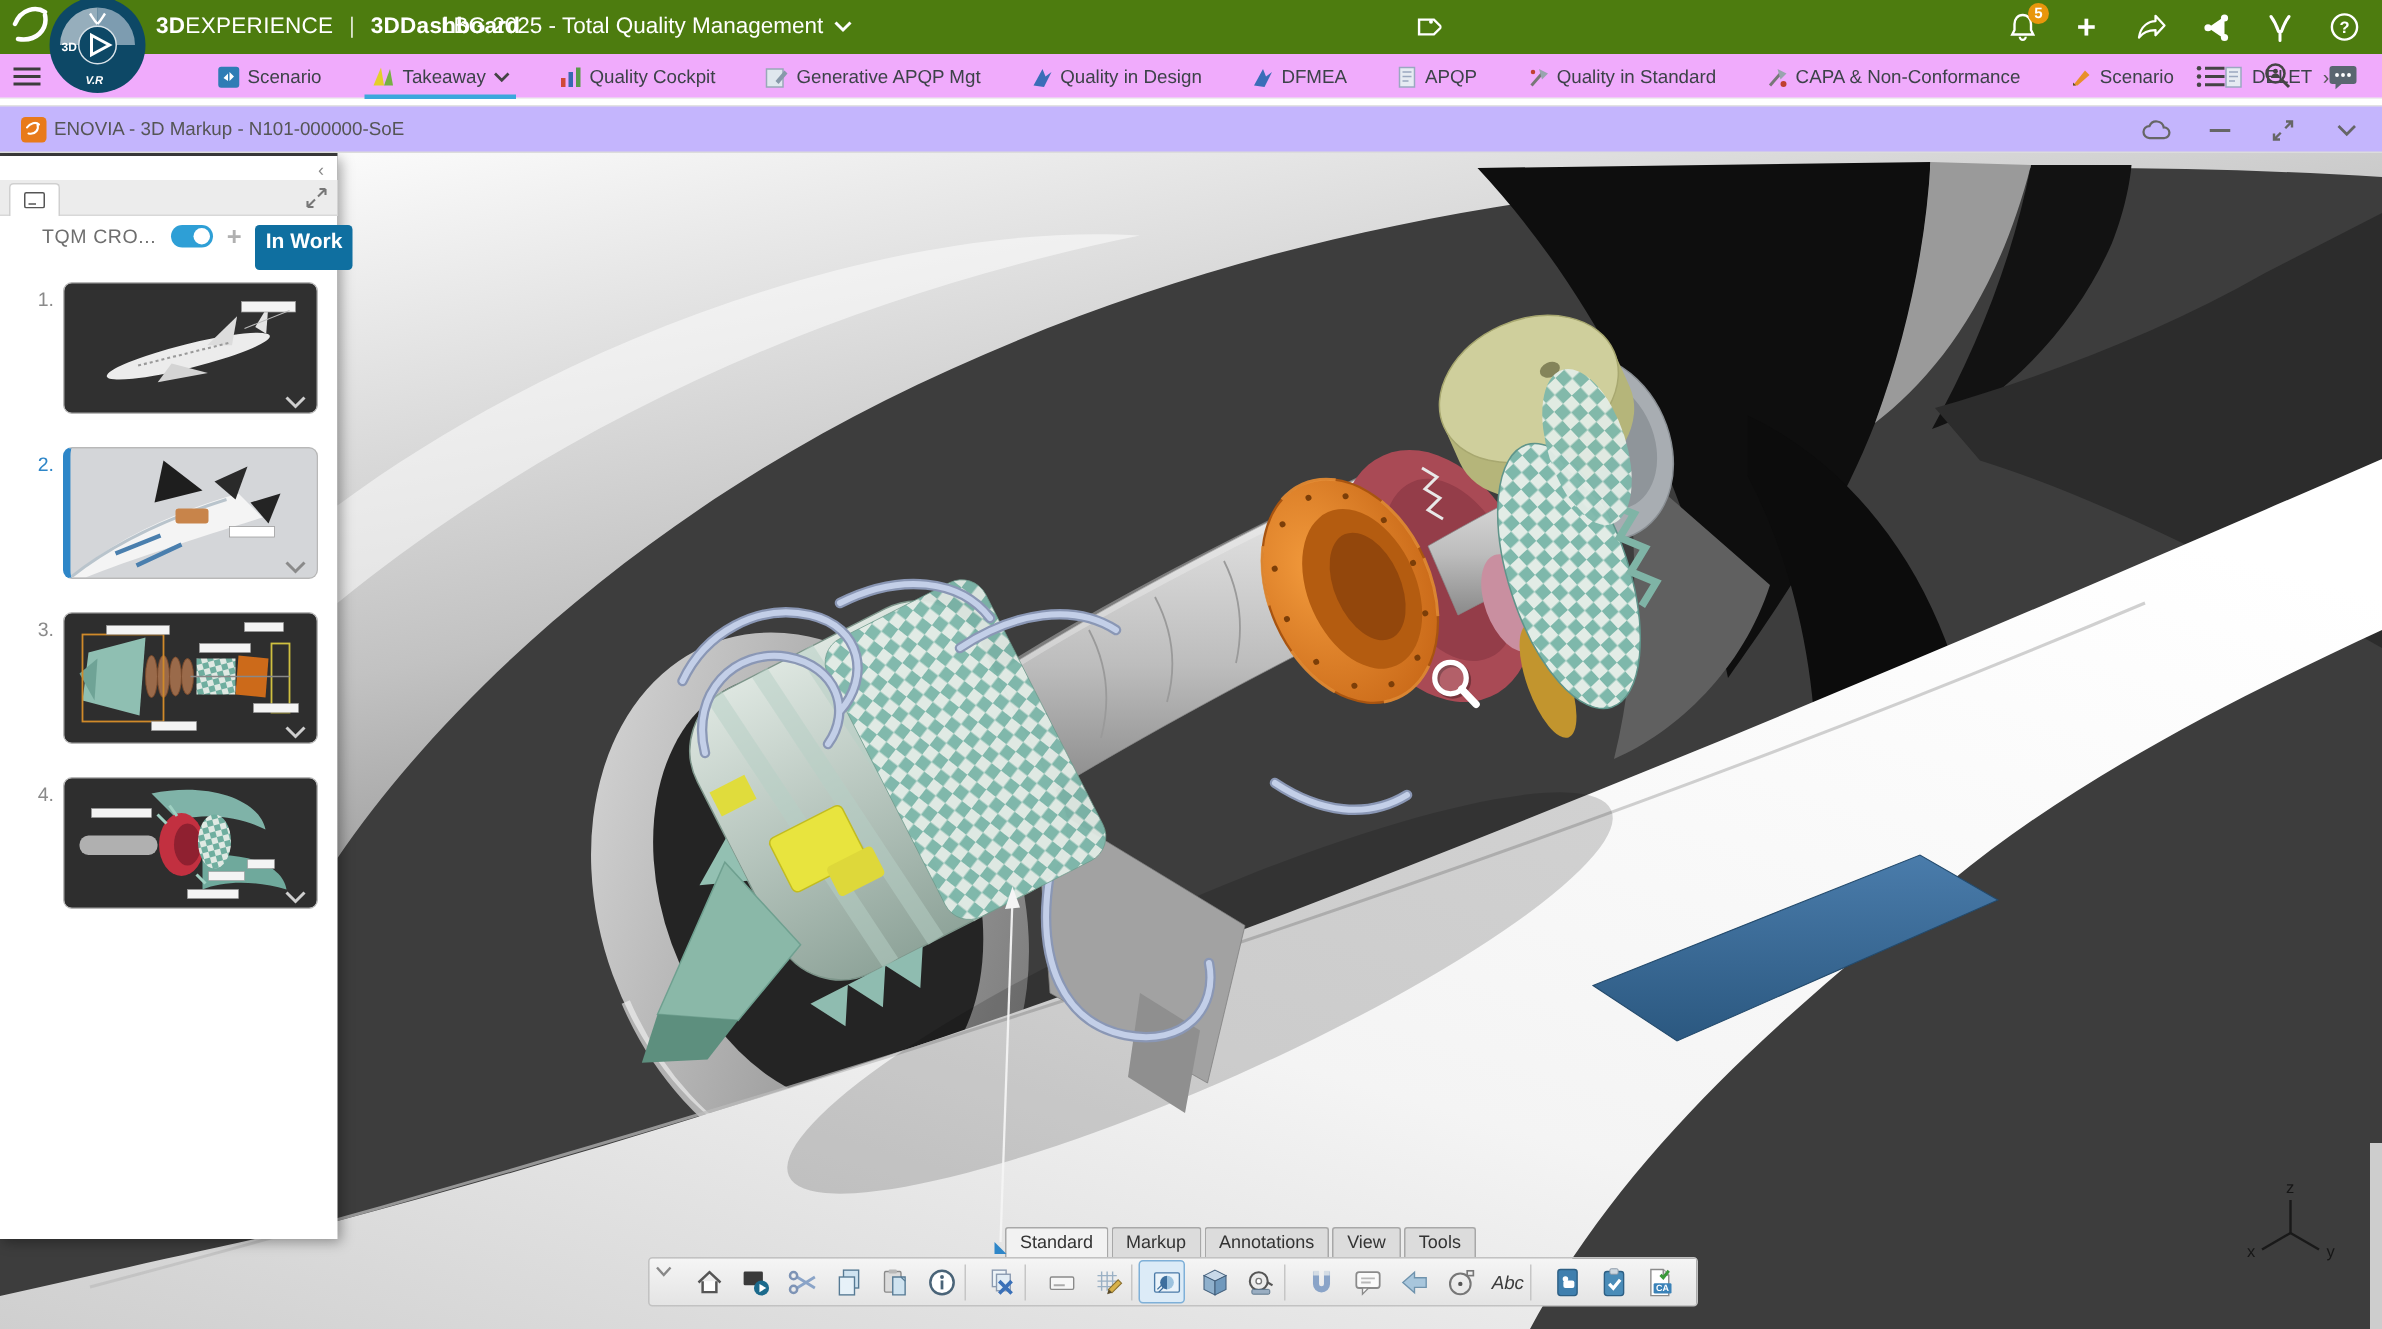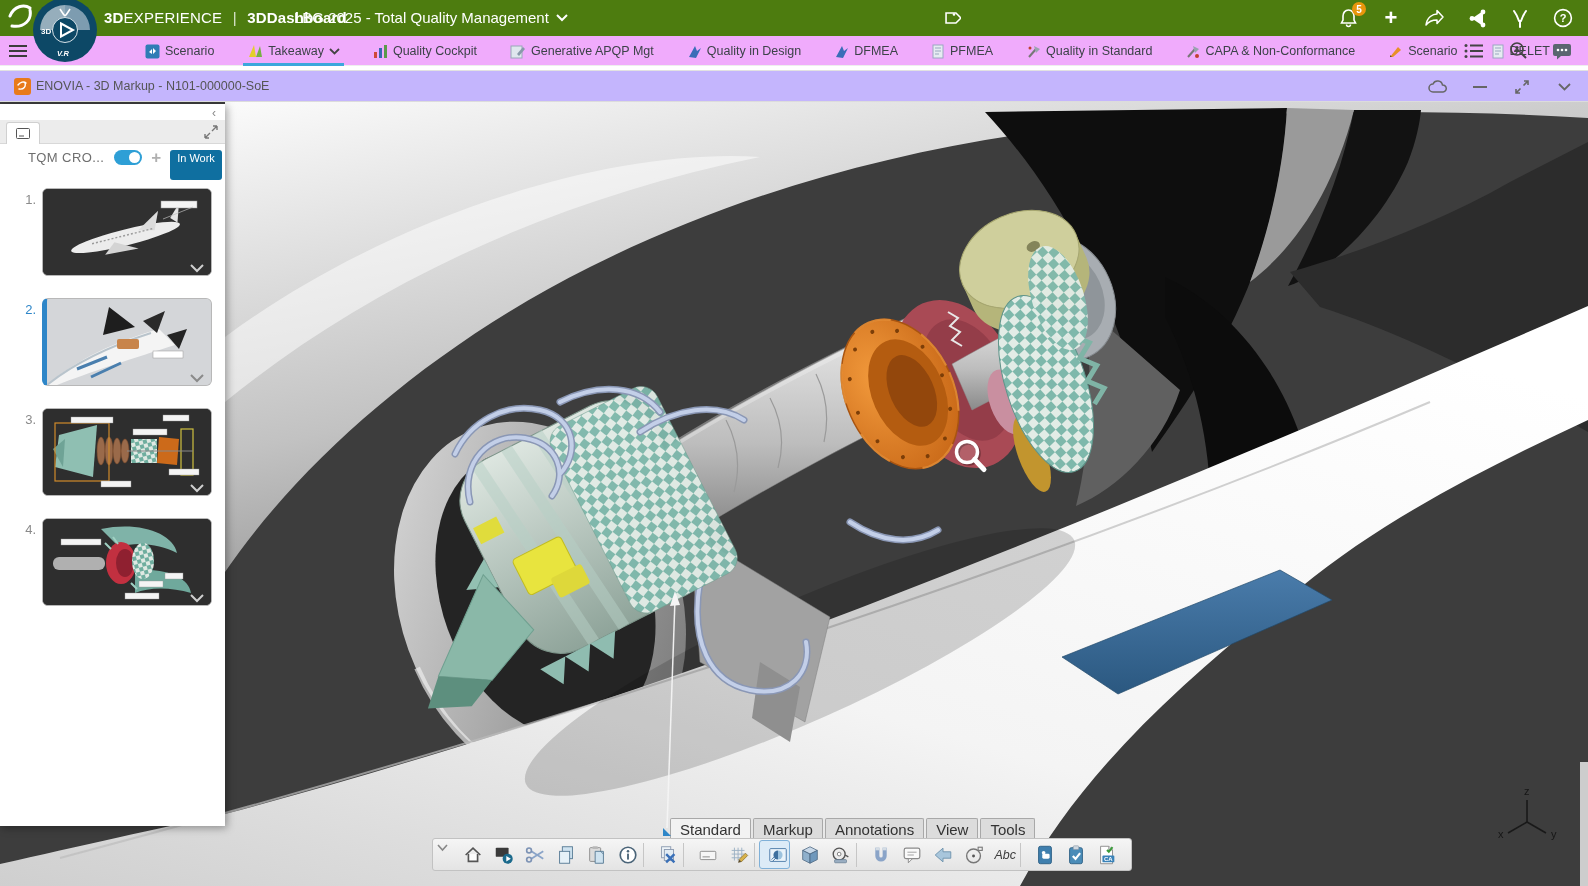--- a/index.html
+++ b/index.html
@@ -47,33 +47,33 @@
   .panel{position:absolute;left:0;top:104px;width:225px;height:722px;background:#fff;z-index:10;box-shadow:2px 2px 8px rgba(0,0,0,.35);}
   .p-collapse{position:absolute;right:4px;top:2px;width:14px;height:14px;color:#888;font-size:12px;line-height:14px;text-align:center;cursor:pointer;}
   .p-tabstrip{position:absolute;left:0;top:16px;width:225px;height:24px;background:#ececec;border-bottom:1px solid #d8d8d8;}
   .p-tab{position:absolute;left:6px;top:2px;width:34px;height:22px;background:#fff;border:1px solid #d0d0d0;border-bottom:none;border-radius:3px 3px 0 0;display:flex;align-items:center;justify-content:center;cursor:pointer;}
   .p-expand{position:absolute;right:6px;top:4px;width:16px;height:16px;cursor:pointer;}
   .p-head{position:absolute;left:0;top:46px;width:225px;height:30px;display:flex;}
   .p-title{margin-left:28px;font-size:13px;color:#6e6e6e;letter-spacing:.4px;white-space:nowrap;}
   .toggle{margin-left:10px;width:28px;height:15px;border-radius:8px;background:#2E9FD6;position:relative;cursor:pointer;flex:none;}
   .toggle::after{content:"";position:absolute;right:2px;top:2px;width:11px;height:11px;border-radius:50%;background:#fff;}
   .p-plus{margin-left:9px;font-size:17px;color:#b0b0b0;font-weight:bold;cursor:pointer;line-height:15px;}
-  .inwork{margin-left:9px;background:#0F6FA0;color:#fff;font-size:11px;font-weight:normal;padding:2px 7px;border-radius:3px;cursor:pointer;white-space:nowrap;}
+  .inwork{margin-left:9px;background:#0F6FA0;color:#fff;font-size:14px;font-weight:bold;padding:2px 7px;border-radius:3px;cursor:pointer;white-space:nowrap;}
   .p-menu{margin-left:8px;width:16px;height:12px;cursor:pointer;}
 
   .thumb-item{position:absolute;left:0;width:225px;height:88px;}
   .t-num{position:absolute;left:18px;top:4px;width:18px;text-align:right;font-size:13px;color:#8a8a8a;}
   .t-num.sel{color:#2E86C8;}
   .t-box{position:absolute;left:42px;top:0;width:170px;height:88px;border-radius:6px;overflow:hidden;border:1px solid #b8b8b8;cursor:pointer;background:#2f2f2f;}
   .t-box.sel{border-left:5px solid #2E86C8;}
   .t-chev{position:absolute;right:6px;bottom:2px;width:16px;height:10px;}
 
   
   .btabs{position:absolute;left:670px;top:818px;height:20px;display:flex;z-index:12;}
-  .btab{font-size:15px;color:#333;background:#dcdcdc;border:1px solid #a8a8a8;border-bottom:none;padding:2px 9px 3px;border-radius:2px 2px 0 0;margin-right:2px;cursor:pointer;white-space:nowrap;}
+  .btab{font-size:12px;color:#333;background:#dcdcdc;border:1px solid #a8a8a8;border-bottom:none;padding:2px 9px 3px;border-radius:2px 2px 0 0;margin-right:2px;cursor:pointer;white-space:nowrap;}
   .btab.active{background:#f2f2f2;}
   .bluecorner{position:absolute;left:-7px;top:10px;width:0;height:0;border-left:8px solid #2E86C8;border-top:8px solid transparent;z-index:13;}
   .toolbar{position:absolute;left:432px;top:838px;width:700px;height:33px;background:linear-gradient(#f5f5f5,#e4e4e4);border:1px solid #c2c2c2;border-radius:3px;z-index:12;display:flex;align-items:center;padding-left:20px;}
   .tool{width:31px;height:29px;display:flex;align-items:center;justify-content:flex-end;cursor:pointer;border-radius:3px;flex:none;}
   .tool.active{background:#dcebf7;border:1px solid #7fb0d8;}
   .tsep{width:1px;height:24px;background:#c6c6c6;margin:0 4px;flex:none;}
   .tb-collapse{position:absolute;left:2px;top:2px;width:15px;height:13px;cursor:pointer;}
   .abc{font-size:12.5px;color:#3c3c3c;font-style:italic;}
 </style>
 </head>
@@ -377,21 +377,21 @@
         <svg width="15" height="15" viewBox="0 0 15 15">
             <path d="M2,13 L8,2 L10,7 L14,4 L9,14 Z" fill="#3a6db8"></path>
           </svg>
         <span>DFMEA</span>
       </div>
       <div class="atab">
         <svg width="14" height="15" viewBox="0 0 14 15">
             <rect x="2" y="1" width="10" height="13" fill="#e6ebf2" stroke="#9aa8c0"></rect>
             <path d="M4,4 H10 M4,7 H10 M4,10 H8" stroke="#9aa8c0"></path>
           </svg>
-        <span>PFMEA</span>
+        <span>APQP</span>
       </div>
       <div class="atab">
         <svg width="15" height="15" viewBox="0 0 15 15">
             <line x1="3" y1="13" x2="10" y2="5" stroke="#777" stroke-width="2"></line>
             <polygon points="8,2 14,5 10,9" fill="#99a4ae"></polygon>
             <circle cx="4" cy="4" r="1.5" fill="#c04030"></circle>
           </svg>
         <span>Quality in Standard</span>
       </div>
       <div class="atab">

